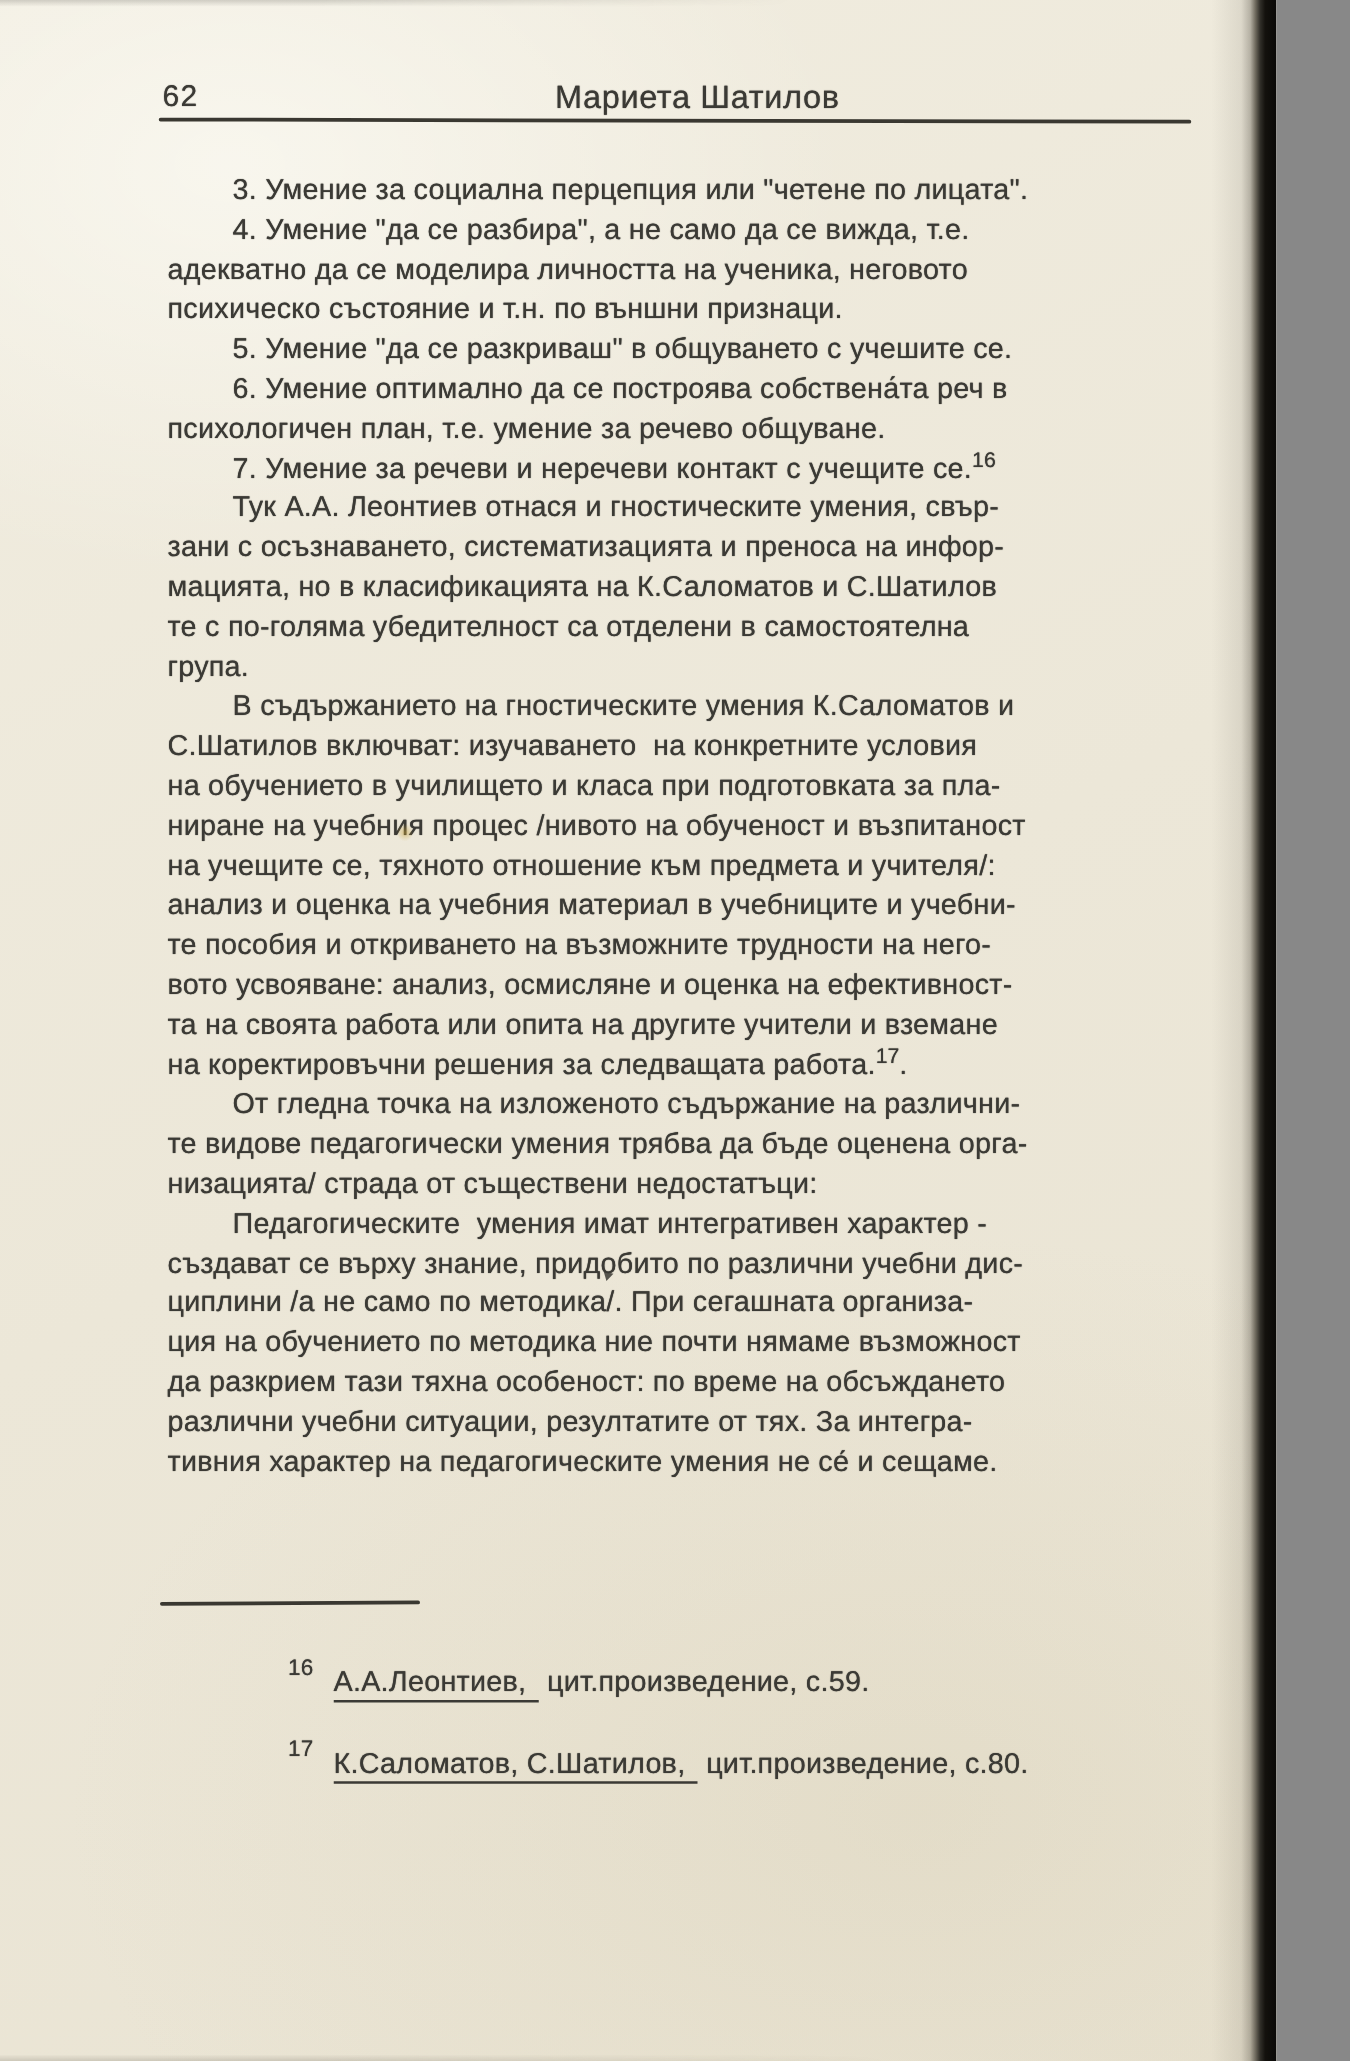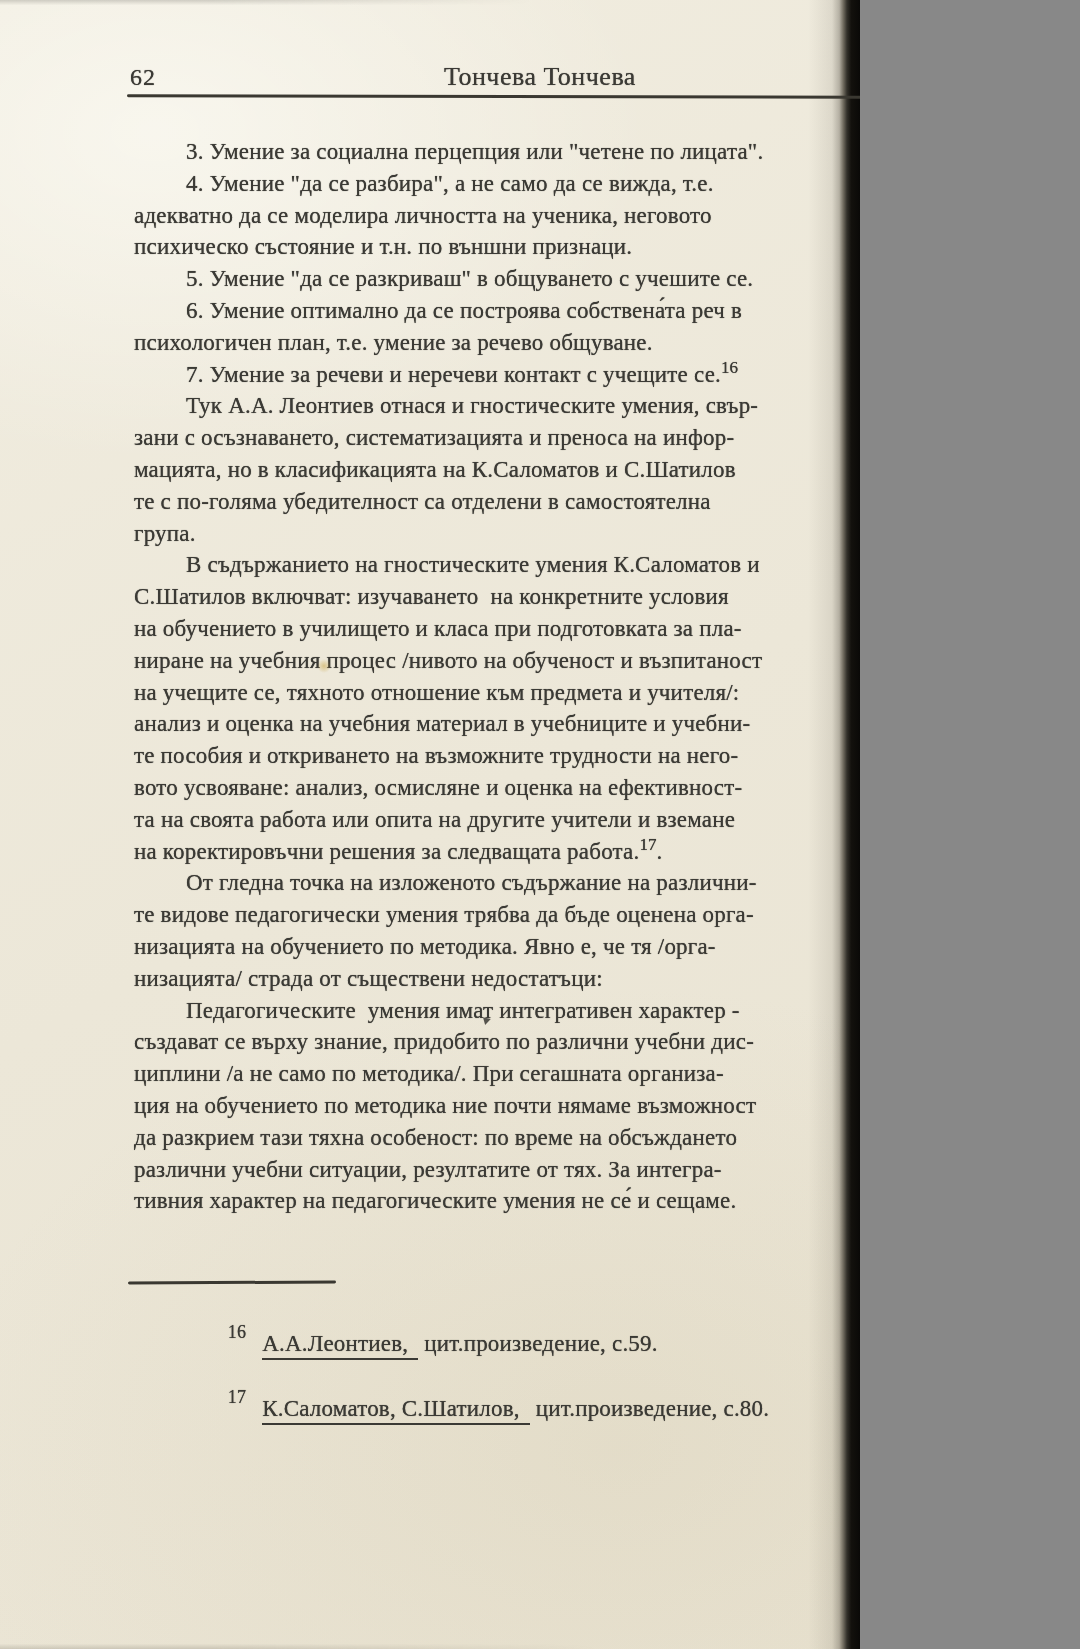--- a/index.html
+++ b/index.html
@@ -1,18 +1,18 @@
 <!DOCTYPE html>
 <html><head>
 <meta charset="utf-8">
 <style>
   html,body { margin:0; padding:0; background:#888; }
   .page {
-    position:relative; width:860px; height:1649px; overflow:hidden;
-    font-family:Liberation Serif, serif;
+    position:relative; width:1021px; height:1649px; overflow:hidden;
+    font-family:Liberation Sans, sans-serif;
     color:#3b3a35;
     background:
       radial-gradient(1100px 750px at 72% 88%, rgba(203,192,160,0.22), transparent 62%),
       radial-gradient(900px 600px at 18% 8%, rgba(255,255,250,0.55), transparent 55%),
       linear-gradient(152deg, #f1ede0 0%, #ece7d8 50%, #e9e3d2 100%);
   }
   .ink { text-shadow:0 0 0.8px currentColor; }
 
   
   .edge-right {
@@ -73,21 +73,21 @@
 </head>
 <body>
 
 <div class="page">
 
   <div class="edge-top"></div>
   <div class="edge-bottom"></div>
   <div class="edge-right"></div>
 
   <div class="page-number ink">62</div>
-  <div class="running-title ink">Тончева Тончева</div>
+  <div class="running-title ink">Мариета Шатилов</div>
   <div class="header-rule"></div>
 
   <div class="body-text ink" id="body-lines">
       <div class="line indent">3. Умение за социална перцепция или "четене по лицата".</div>
       <div class="line indent">4. Умение "да се разбира", а не само да се вижда, т.е.</div>
       <div class="line">адекватно да се моделира личността на ученика, неговото</div>
       <div class="line">психическо състояние и т.н. по външни признаци.</div>
       <div class="line indent">5. Умение "да се разкриваш" в общуването с учешите се.</div>
       <div class="line indent">6. Умение оптимално да се построява собствена́та реч в</div>
       <div class="line">психологичен план, т.е. умение за речево общуване.</div>
@@ -102,21 +102,20 @@
       <div class="line">на обучението в училището и класа при подготовката за пла-</div>
       <div class="line">ниране на учебния процес /нивото на обученост и възпитаност</div>
       <div class="line">на учещите се, тяхното отношение към предмета и учителя/:</div>
       <div class="line">анализ и оценка на учебния материал в учебниците и учебни-</div>
       <div class="line">те пособия и откриването на възможните трудности на него-</div>
       <div class="line">вото усвояване: анализ, осмисляне и оценка на ефективност-</div>
       <div class="line">та на своята работа или опита на другите учители и вземане</div>
       <div class="line">на коректировъчни решения за следващата работа.<sup class="fn-ref">17</sup>.</div>
       <div class="line indent">От гледна точка на изложеното съдържание на различни-</div>
       <div class="line">те видове педагогически умения трябва да бъде оценена орга-</div>
-      <div class="line">низацията на обучението по методика. Явно е, че тя /орга-</div>
       <div class="line">низацията/ страда от съществени недостатъци:</div>
       <div class="line indent">Педагогическите  умения имат интегративен характер -</div>
       <div class="line">създават се върху знание, придобито по различни учебни дис-</div>
       <div class="line">циплини /а не само по методика/. При сегашната организа-</div>
       <div class="line">ция на обучението по методика ние почти нямаме възможност</div>
       <div class="line">да разкрием тази тяхна особеност: по време на обсъждането</div>
       <div class="line">различни учебни ситуации, резултатите от тях. За интегра-</div>
       <div class="line">тивния характер на педагогическите умения не се́ и сещаме.</div>
     </div>
 

